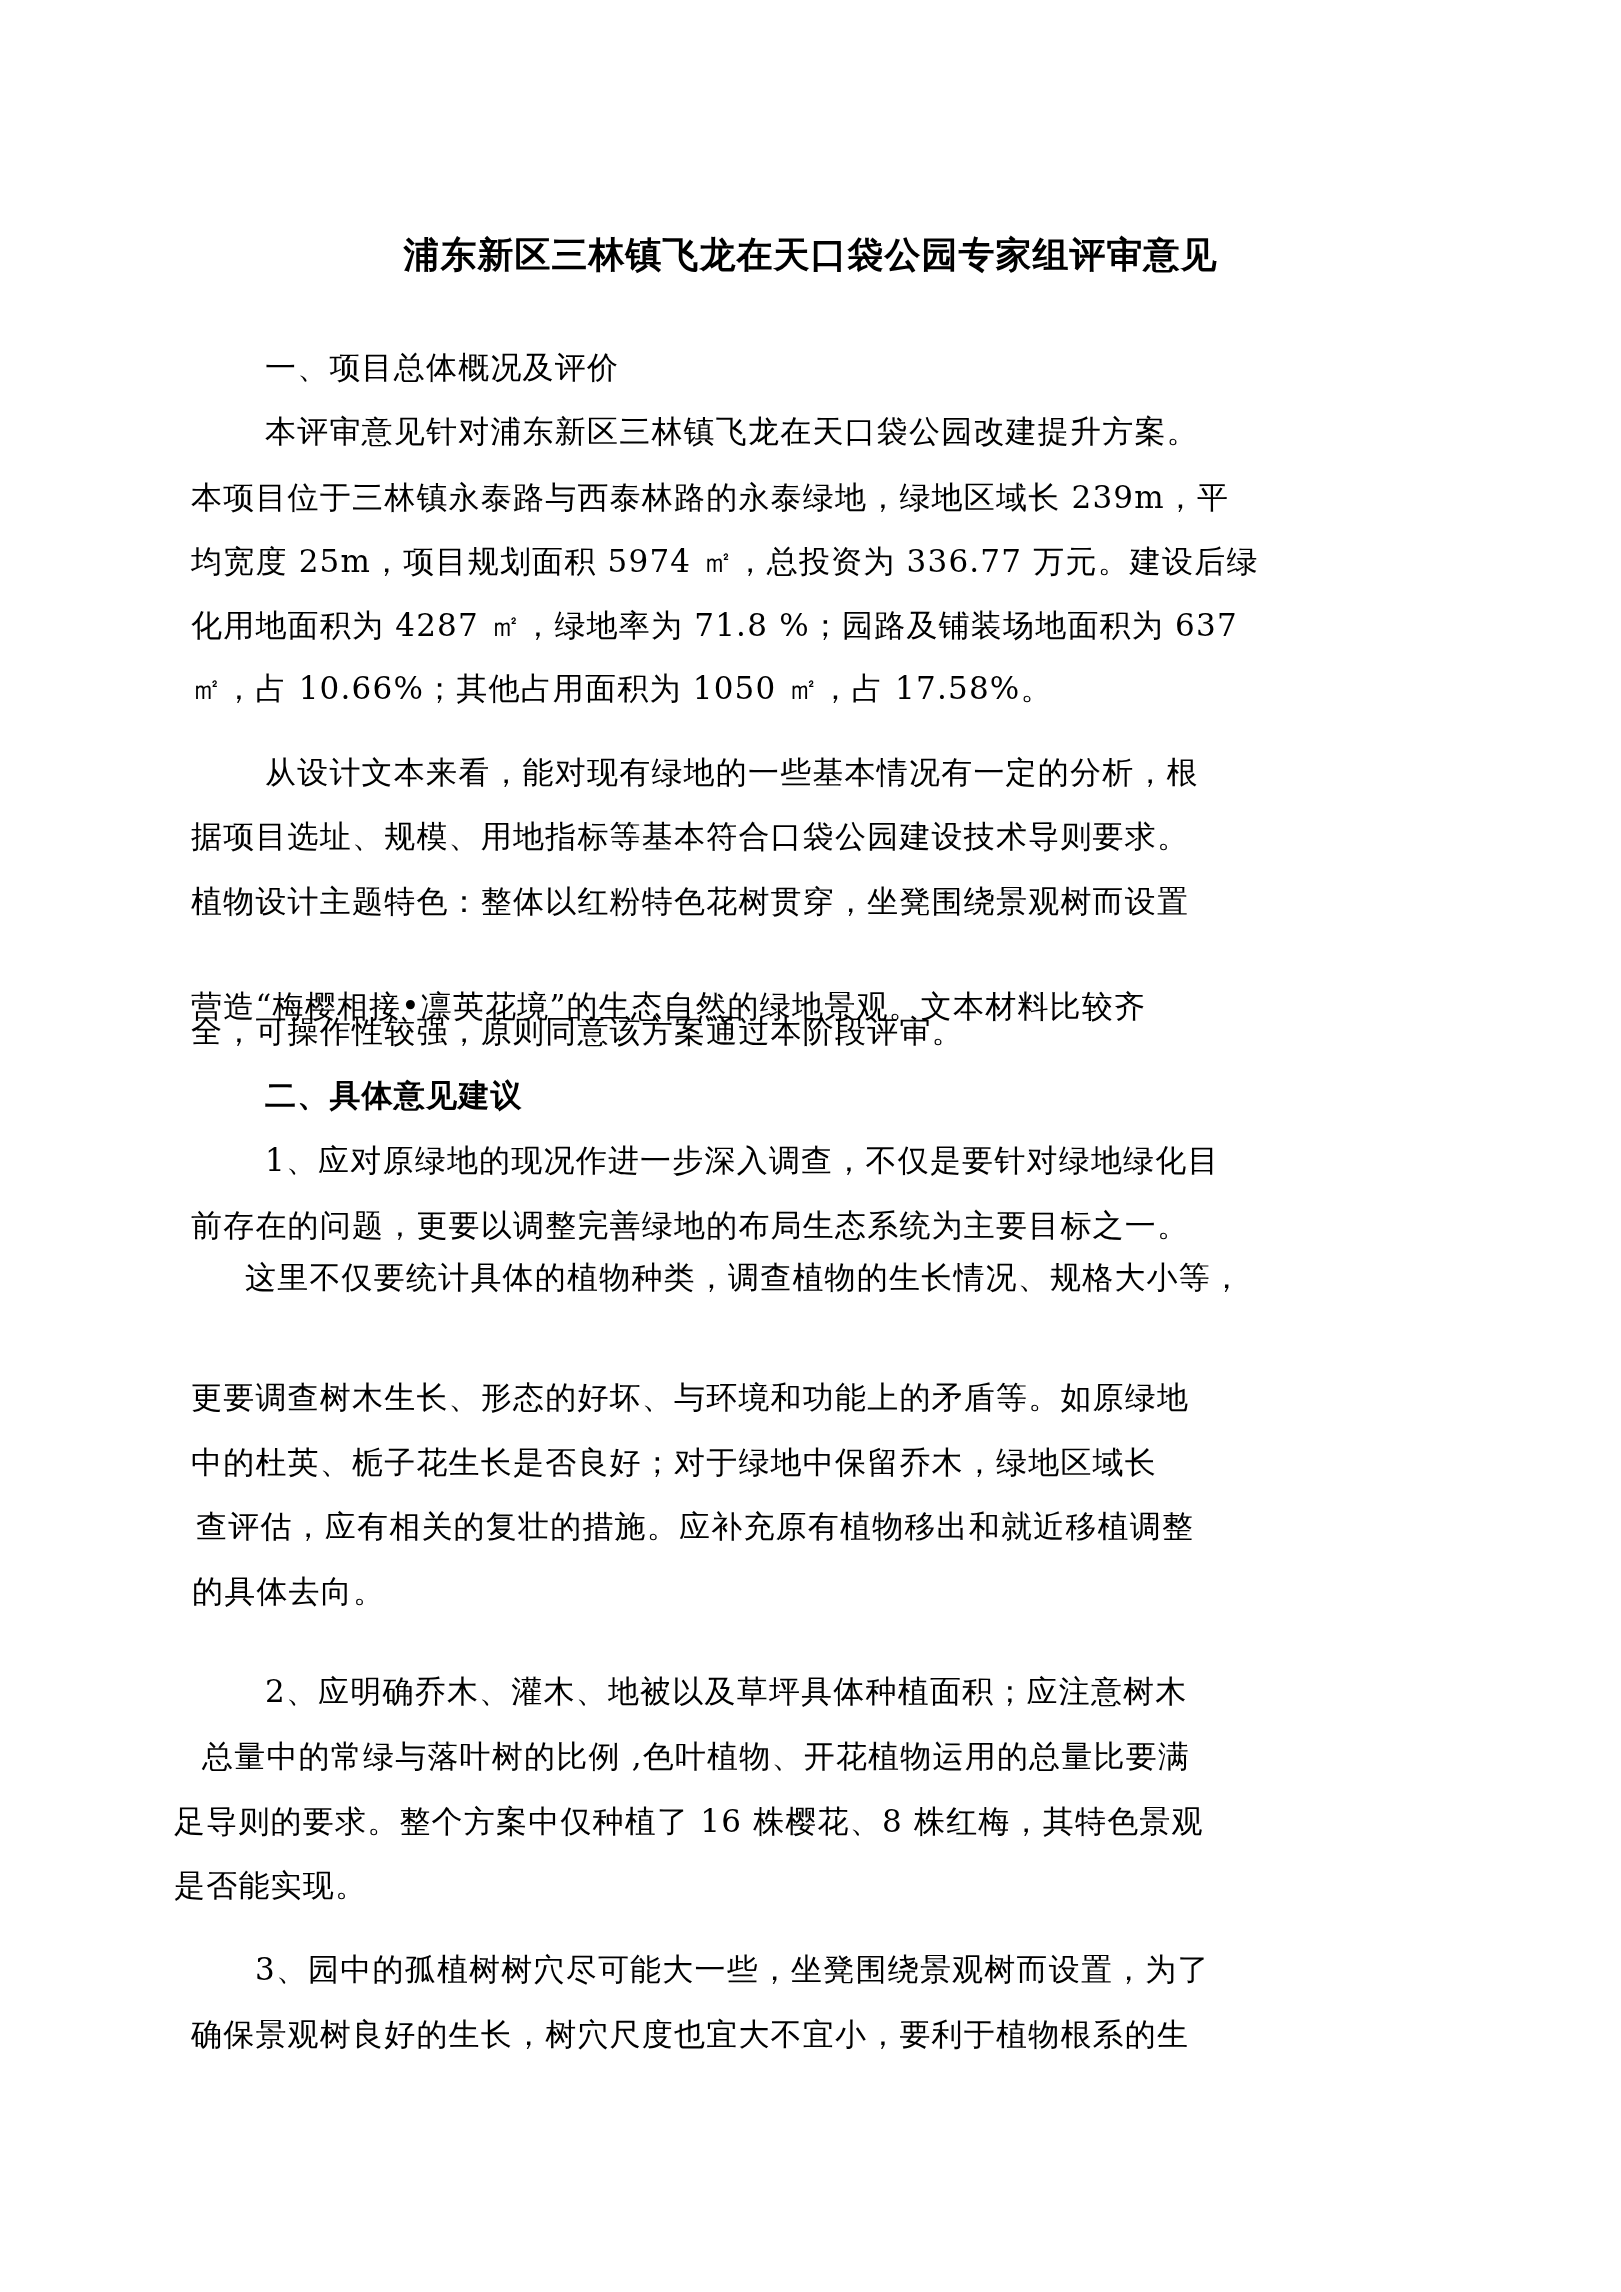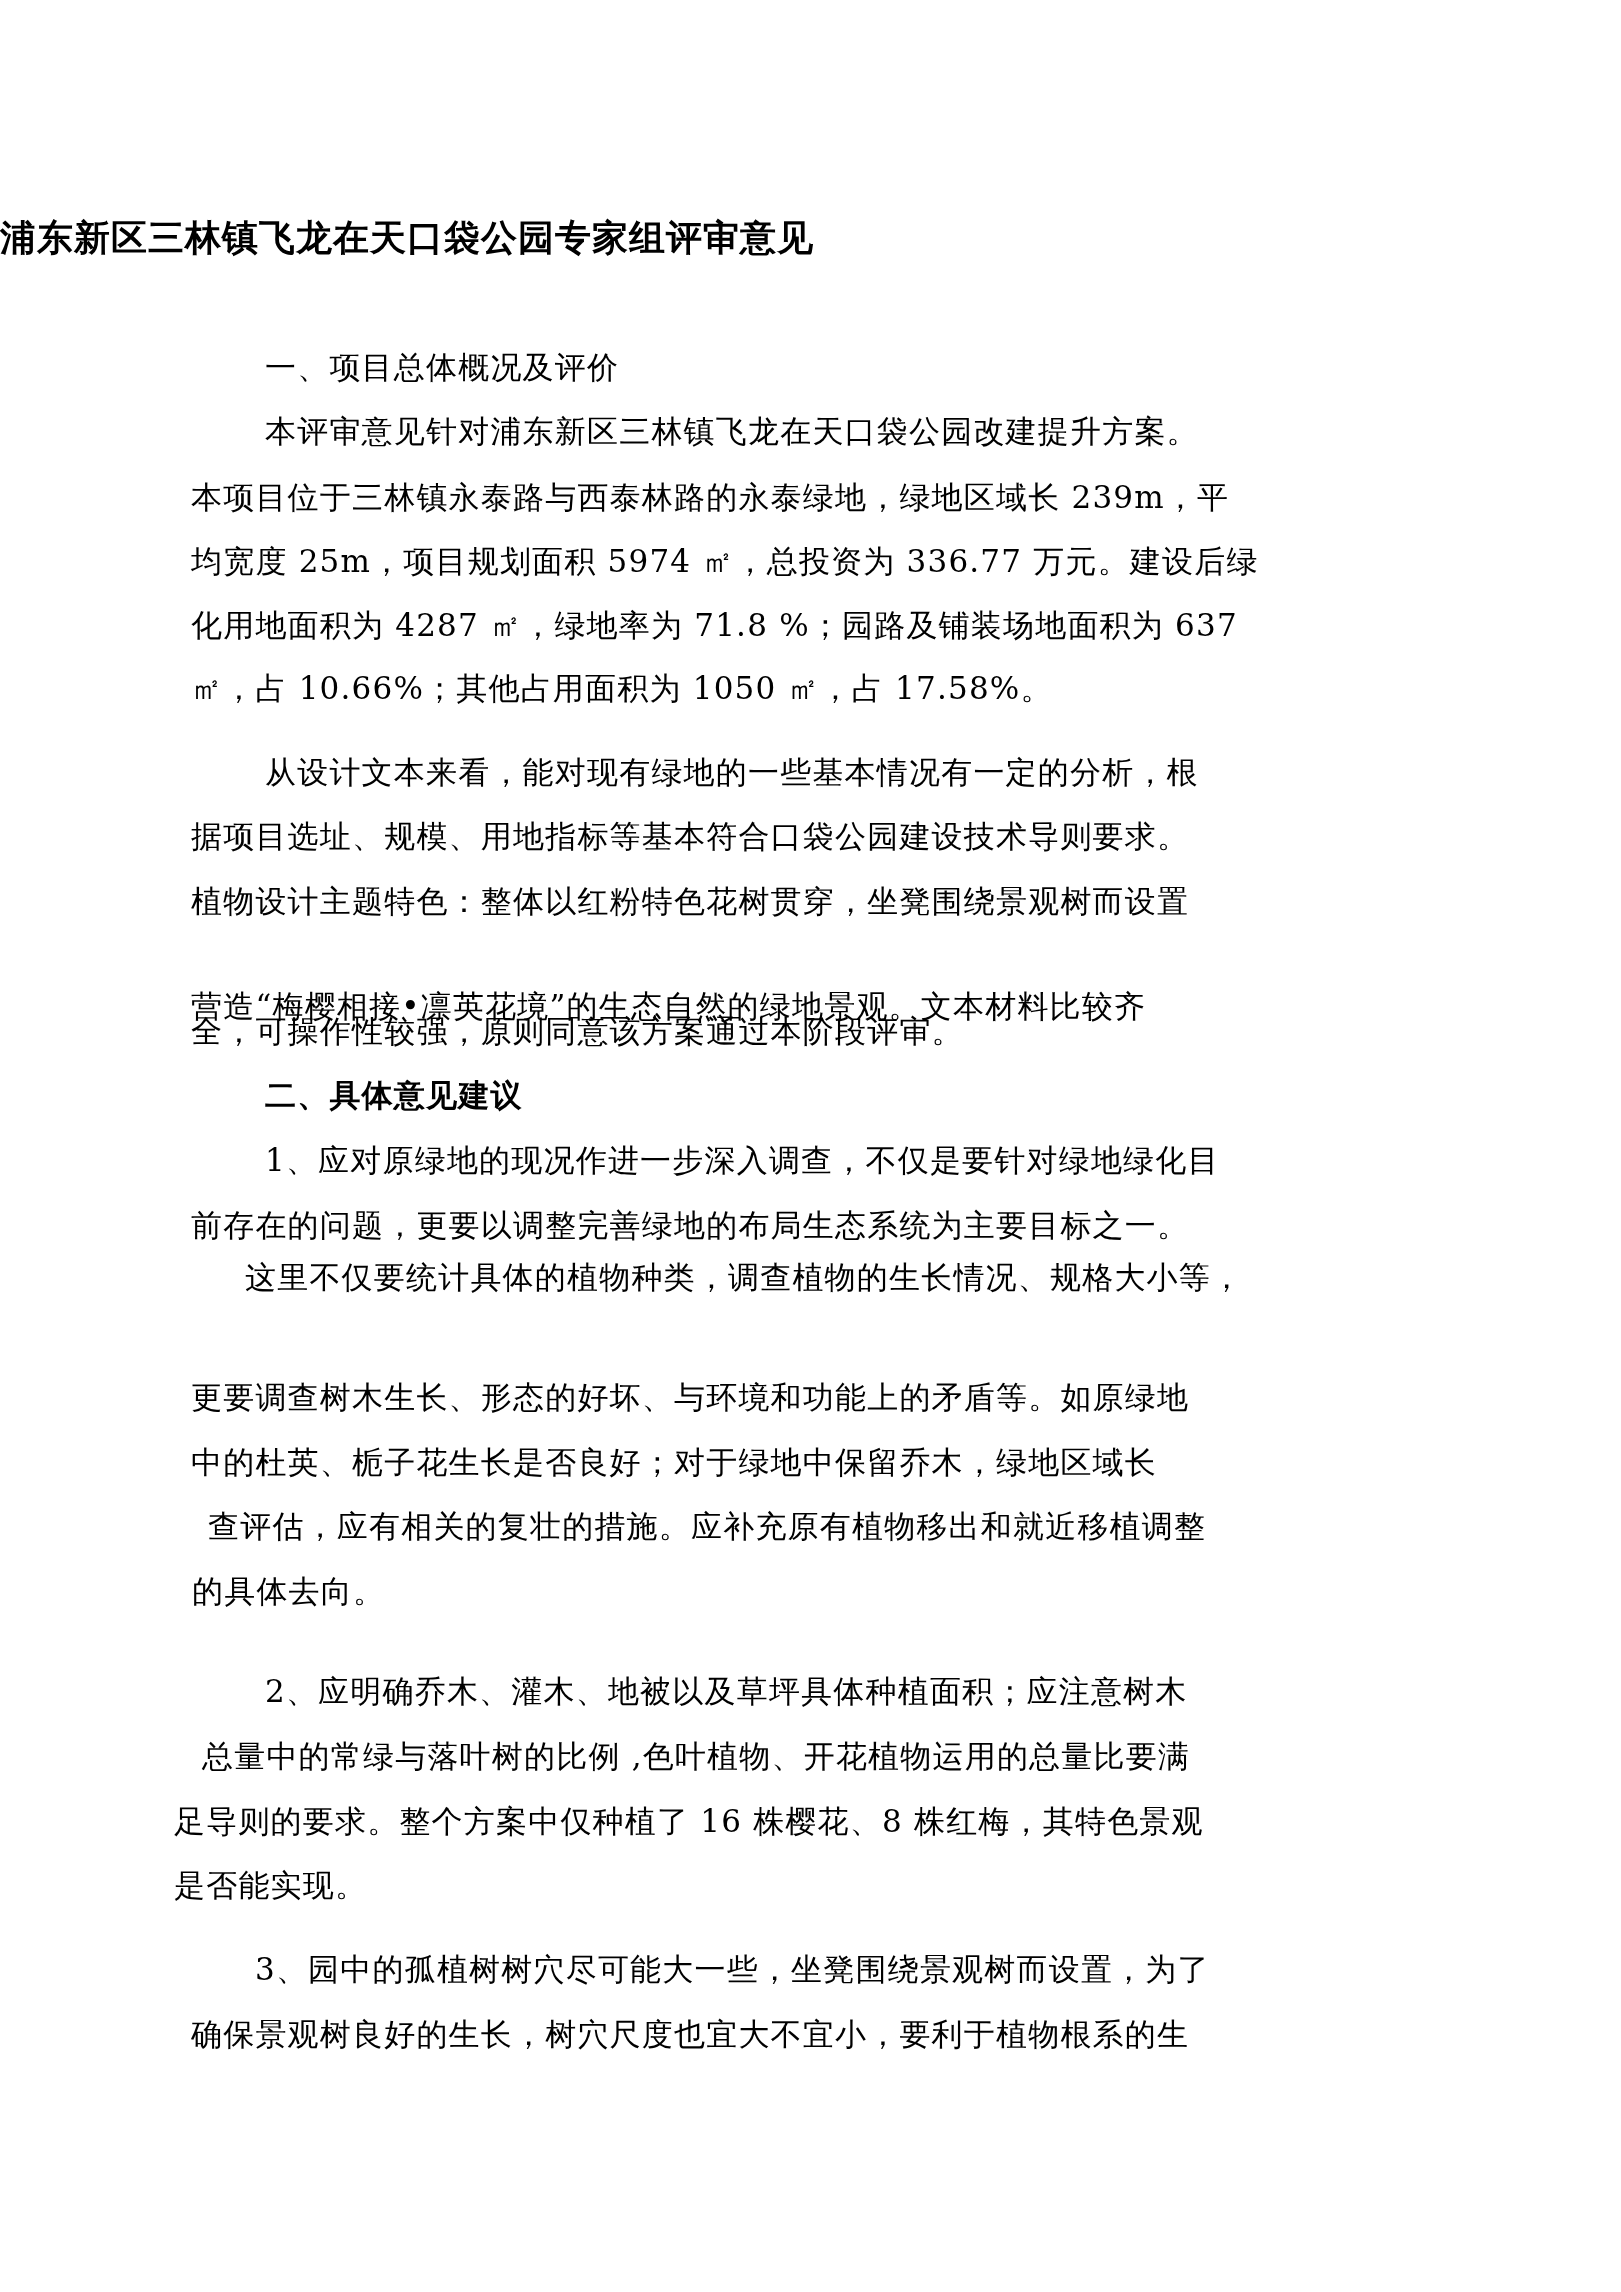--- a/index.html
+++ b/index.html
@@ -2,22 +2,22 @@
 <html><head>
 <meta charset="utf-8">
 <style>
   html, body { margin: 0; padding: 0; background: #ffffff; }
   body {
     width: 1621px; height: 2293px; position: relative; overflow: hidden;
     font-family: "DejaVu Serif", "Liberation Serif", serif;
     color: #000000;
   }
   .title {
-    position: absolute; left: 0; width: 1621px; top: 214px;
-    font-family: "DejaVu Sans", "Liberation Sans", sans-serif;
+    position: absolute; left: 0; width: 1621px; top: 231px;
+    text-align: center; font-family: "DejaVu Sans", "Liberation Sans", sans-serif;
     font-weight: bold; font-size: 36px; letter-spacing: 1px; line-height: 47px;
   }
   .line {
     position: absolute; white-space: nowrap;
     font-size: 31px; line-height: 39px; letter-spacing: 1.2px;
   }
 </style>
 </head>
 <body>
 
@@ -34,21 +34,21 @@
   <div class="line" style="left: 191px; top: 817px;">据项目选址、规模、用地指标等基本符合口袋公园建设技术导则要求。</div>
   <div class="line" style="left: 191px; top: 882px;">植物设计主题特色：整体以红粉特色花树贯穿，坐凳围绕景观树而设置</div>
   <div class="line" style="left: 191px; top: 947px; margin-top: 40px;">营造“梅樱相接•凛英花境”的生态自然的绿地景观。文本材料比较齐</div>
   <div class="line" style="left: 191px; top: 1012px;">全，可操作性较强，原则同意该方案通过本阶段评审。</div>
   <div class="line" style="left: 265px; top: 1076px; font-weight: bold;">二、具体意见建议</div>
   <div class="line" style="left: 265px; top: 1141px;">1、应对原绿地的现况作进一步深入调查，不仅是要针对绿地绿化目</div>
   <div class="line" style="left: 191px; top: 1206px;">前存在的问题，更要以调整完善绿地的布局生态系统为主要目标之一。</div>
   <div class="line" style="left: 245px; top: 1258px;">这里不仅要统计具体的植物种类，调查植物的生长情况、规格大小等，</div>
   <div class="line" style="left: 191px; top: 1378px;">更要调查树木生长、形态的好坏、与环境和功能上的矛盾等。如原绿地</div>
   <div class="line" style="left: 191px; top: 1443px;">中的杜英、栀子花生长是否良好；对于绿地中保留乔木，绿地区域长</div>
-  <div class="line" style="left: 208px; top: 1507px;">查评估，应有相关的复壮的措施。应补充原有植物移出和就近移植调整</div>
+  <div class="line" style="left: 196px; top: 1507px;">查评估，应有相关的复壮的措施。应补充原有植物移出和就近移植调整</div>
   <div class="line" style="left: 192px; top: 1572px;">的具体去向。</div>
   <div class="line" style="left: 265px; top: 1672px;">2、应明确乔木、灌木、地被以及草坪具体种植面积；应注意树木</div>
   <div class="line" style="left: 174px; top: 1737px; margin-left: 28px;">总量中的常绿与落叶树的比例 ,色叶植物、开花植物运用的总量比要满</div>
   <div class="line" style="left: 174px; top: 1802px;">足导则的要求。整个方案中仅种植了 16 株樱花、8 株红梅，其特色景观</div>
   <div class="line" style="left: 174px; top: 1866px;">是否能实现。</div>
   <div class="line" style="left: 255px; top: 1950px;">3、园中的孤植树树穴尽可能大一些，坐凳围绕景观树而设置，为了</div>
   <div class="line" style="left: 191px; top: 2015px;">确保景观树良好的生长，树穴尺度也宜大不宜小，要利于植物根系的生</div>
 </div>
 
 

